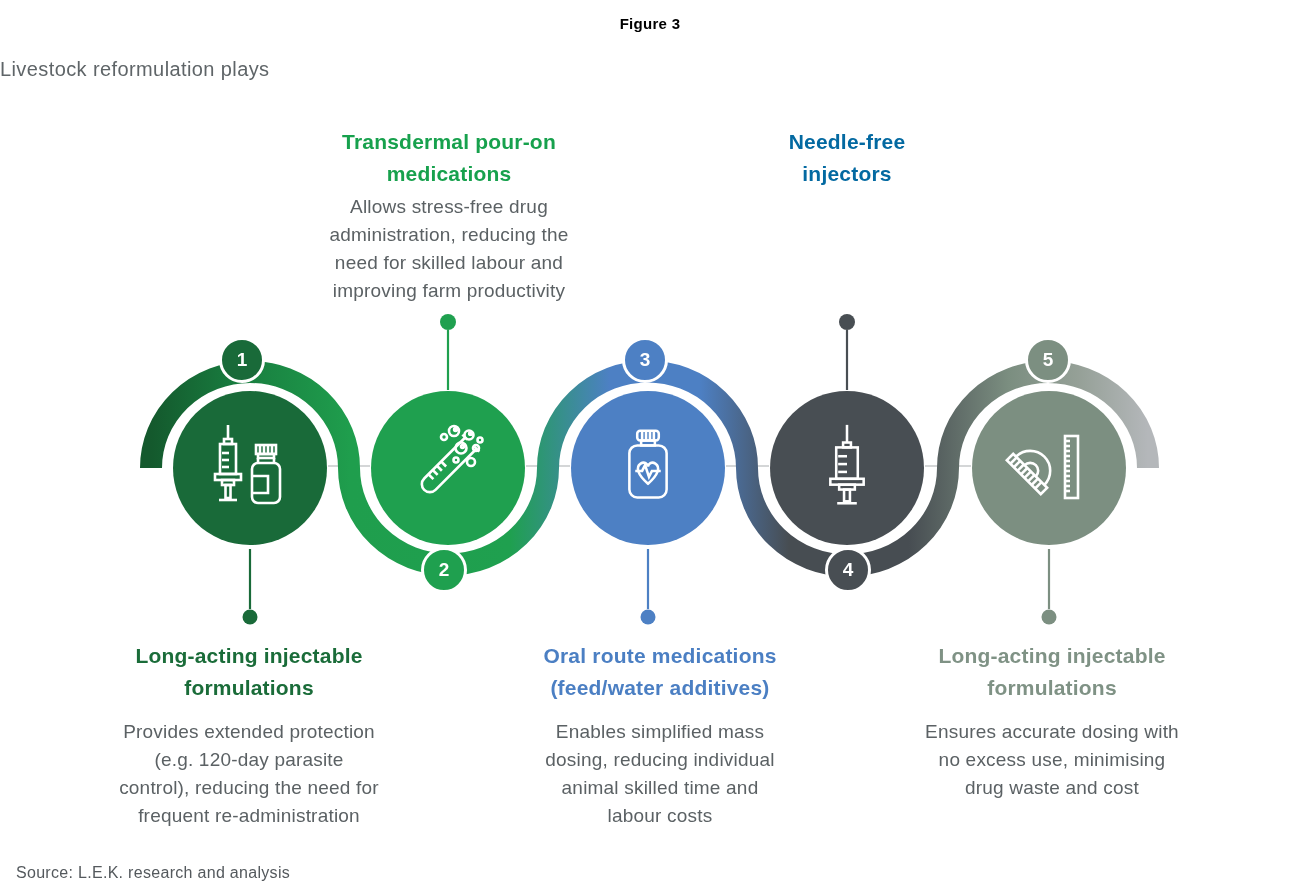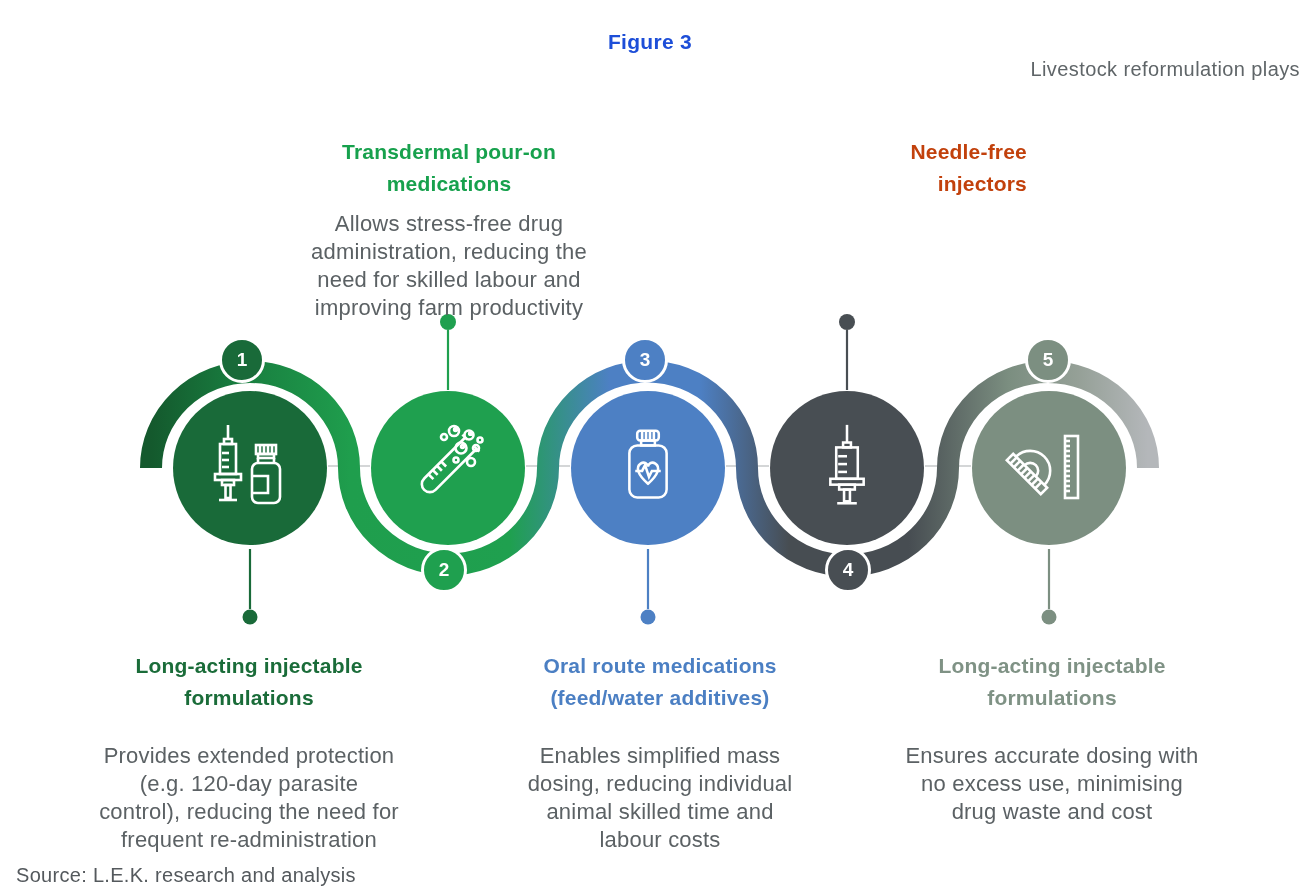--- a/index.html
+++ b/index.html
@@ -2,41 +2,41 @@
 <html><head>
 <meta charset="utf-8">
 <style>
   html,body{margin:0;padding:0;background:#ffffff;}
   .canvas{
     position:relative;width:1300px;height:895px;background:#ffffff;overflow:hidden;
     font-family:"Liberation Sans","DejaVu Sans",sans-serif;
   }
   .abs{position:absolute;}
   .figure-label{
-    left:0;top:30px;width:1300px;text-align:center;
-    font-size:21px;font-weight:bold;color:#1d4ed8;letter-spacing:.3px;
+    left:0;top:15px;width:1300px;text-align:center;
+    font-size:15px;font-weight:bold;color:#000000;letter-spacing:.3px;
   }
   .figure-title{
-    left:0;top:58px;width:1300px;text-align:right;
+    left:0;top:58px;width:1300px;text-align:left;
     font-size:20px;color:#5f6568;letter-spacing:.4px;
   }
   .label-block{width:380px;text-align:center;}
   .step-title{
     font-size:21px;font-weight:bold;line-height:32px;letter-spacing:.2px;
-    white-space:pre-line;margin:10px;
+    white-space:pre-line;margin:0;
   }
   .step-desc{
-    font-size:22px;line-height:28px;color:#5b6164;letter-spacing:.2px;
+    font-size:19px;line-height:28px;color:#5b6164;letter-spacing:.2px;
     white-space:pre-line;margin:3px 0 0 0;
   }
-  .label-block.bottom .step-desc{margin-top:28px;}
+  .label-block.bottom .step-desc{margin-top:14px;}
   .t-darkgreen{color:#1a6c39;}
   .t-green{color:#17a14d;}
   .t-blue{color:#4b7fc3;}
-  .t-slate{color:#c2410c;text-align:right;}
+  .t-slate{color:#0369a1;}
   .t-sage{color:#7f9285;}
   .blk-2{left:259px;top:126px;}
   .blk-4{left:657px;top:126px;}
   .blk-1{left:59px;top:640px;}
   .blk-3{left:470px;top:640px;}
   .blk-5{left:862px;top:640px;}
   .flow-svg{left:0;top:0;}
   .step-circle{
     width:154px;height:154px;border-radius:50%;top:391px;
     display:flex;align-items:center;justify-content:center;
@@ -50,21 +50,21 @@
     width:46px;height:46px;border-radius:50%;border:3px solid #ffffff;box-sizing:border-box;
     display:flex;align-items:center;justify-content:center;
     color:#ffffff;font-size:19px;font-weight:bold;
   }
   .b1{left:219px;top:337px;background:#196a39;}
   .b2{left:421px;top:547px;background:#1fa04f;}
   .b3{left:622px;top:337px;background:#4d80c4;}
   .b4{left:825px;top:547px;background:#484e53;}
   .b5{left:1025px;top:337px;background:#7c8f81;}
   .source-note{
-    left:16px;top:864px;font-size:20px;color:#54595d;letter-spacing:.3px;
+    left:16px;top:864px;font-size:16px;color:#54595d;letter-spacing:.3px;
   }
   .icon-svg{stroke:#ffffff;fill:none;stroke-width:2.6;}
 </style>
 </head>
 <body>
 
 <div class="canvas">
 
   <div class="abs figure-label">Figure 3</div>
   <div class="abs figure-title">Livestock reformulation plays</div>

